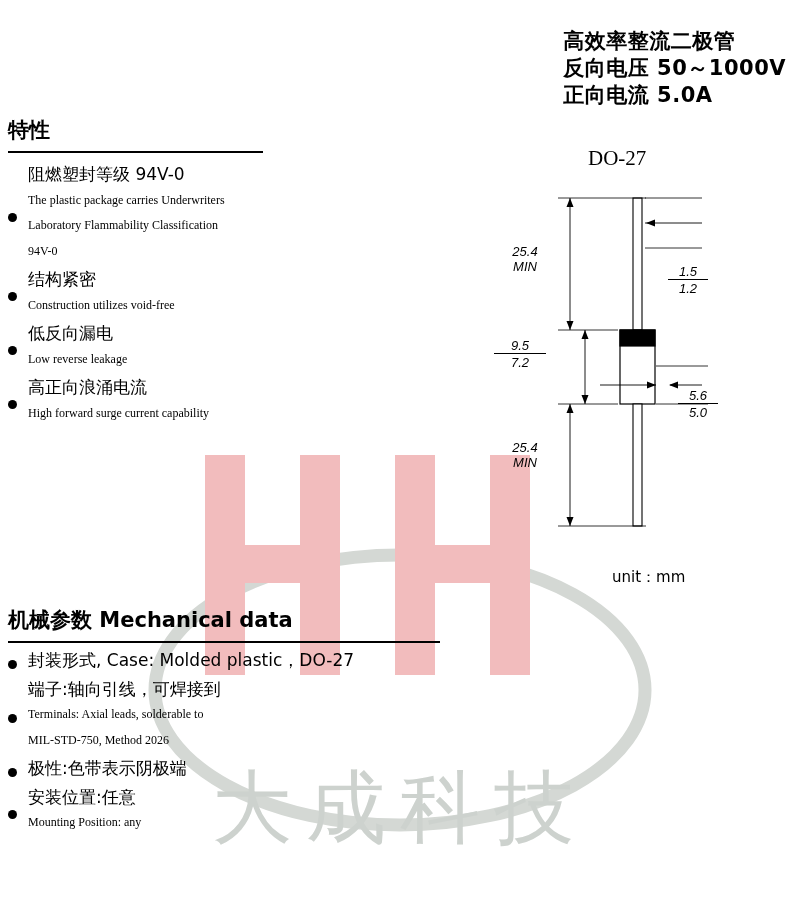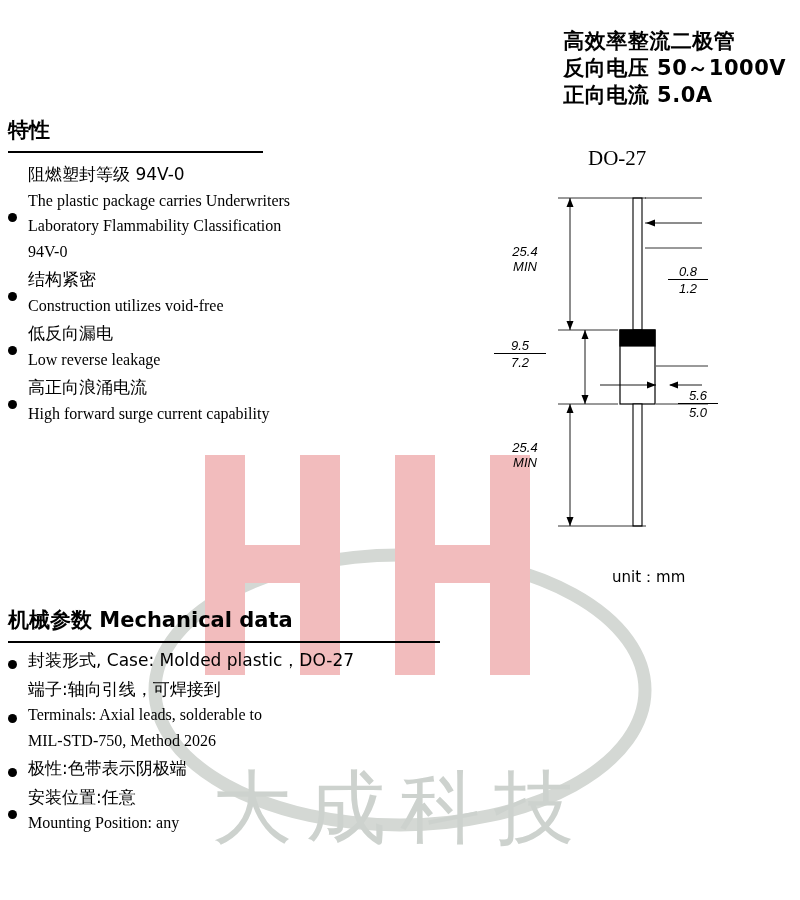--- a/index.html
+++ b/index.html
@@ -102,21 +102,21 @@
     font-size: 17.5px;
     line-height: 25.5px;
     white-space: nowrap;
   }
   .line.cn {
     font-family: "DejaVu Sans", sans-serif;
     font-size: 17px;
   }
   .line.en {
     font-family: "Liberation Serif", serif;
-    font-size: 16px;
+    font-size: 12px;
   }
 
   
   #drawing {
     position: absolute;
     left: 470px;
     top: 140px;
     width: 320px;
     height: 470px;
     z-index: 2;
@@ -320,19 +320,19 @@
   <div class="dim" style="left: 24px; top: 198px; width: 52px; border-bottom: 1px solid #000;">9.5</div>
   <div class="dim" style="left: 24px; top: 215px; width: 52px;">7.2</div>
 
   
 
   <div class="dim" style="left: 32px; top: 300px; width: 46px;">
     <div>25.4</div>
     <div>MIN</div>
   </div>
 
-  <div class="dim" style="left: 198px; top: 124px; width: 40px; border-bottom: 1px solid #000;">0.8</div>
+  <div class="dim" style="left: 198px; top: 124px; width: 40px; border-bottom: 1px solid #000;">1.5</div>
   <div class="dim" style="left: 198px; top: 141px; width: 40px;">1.2</div>
 
   <div class="dim" style="left: 208px; top: 248px; width: 40px; border-bottom: 1px solid #000;">5.6</div>
   <div class="dim" style="left: 208px; top: 265px; width: 40px;">5.0</div>
 
 </div>
 
 </body></html>

